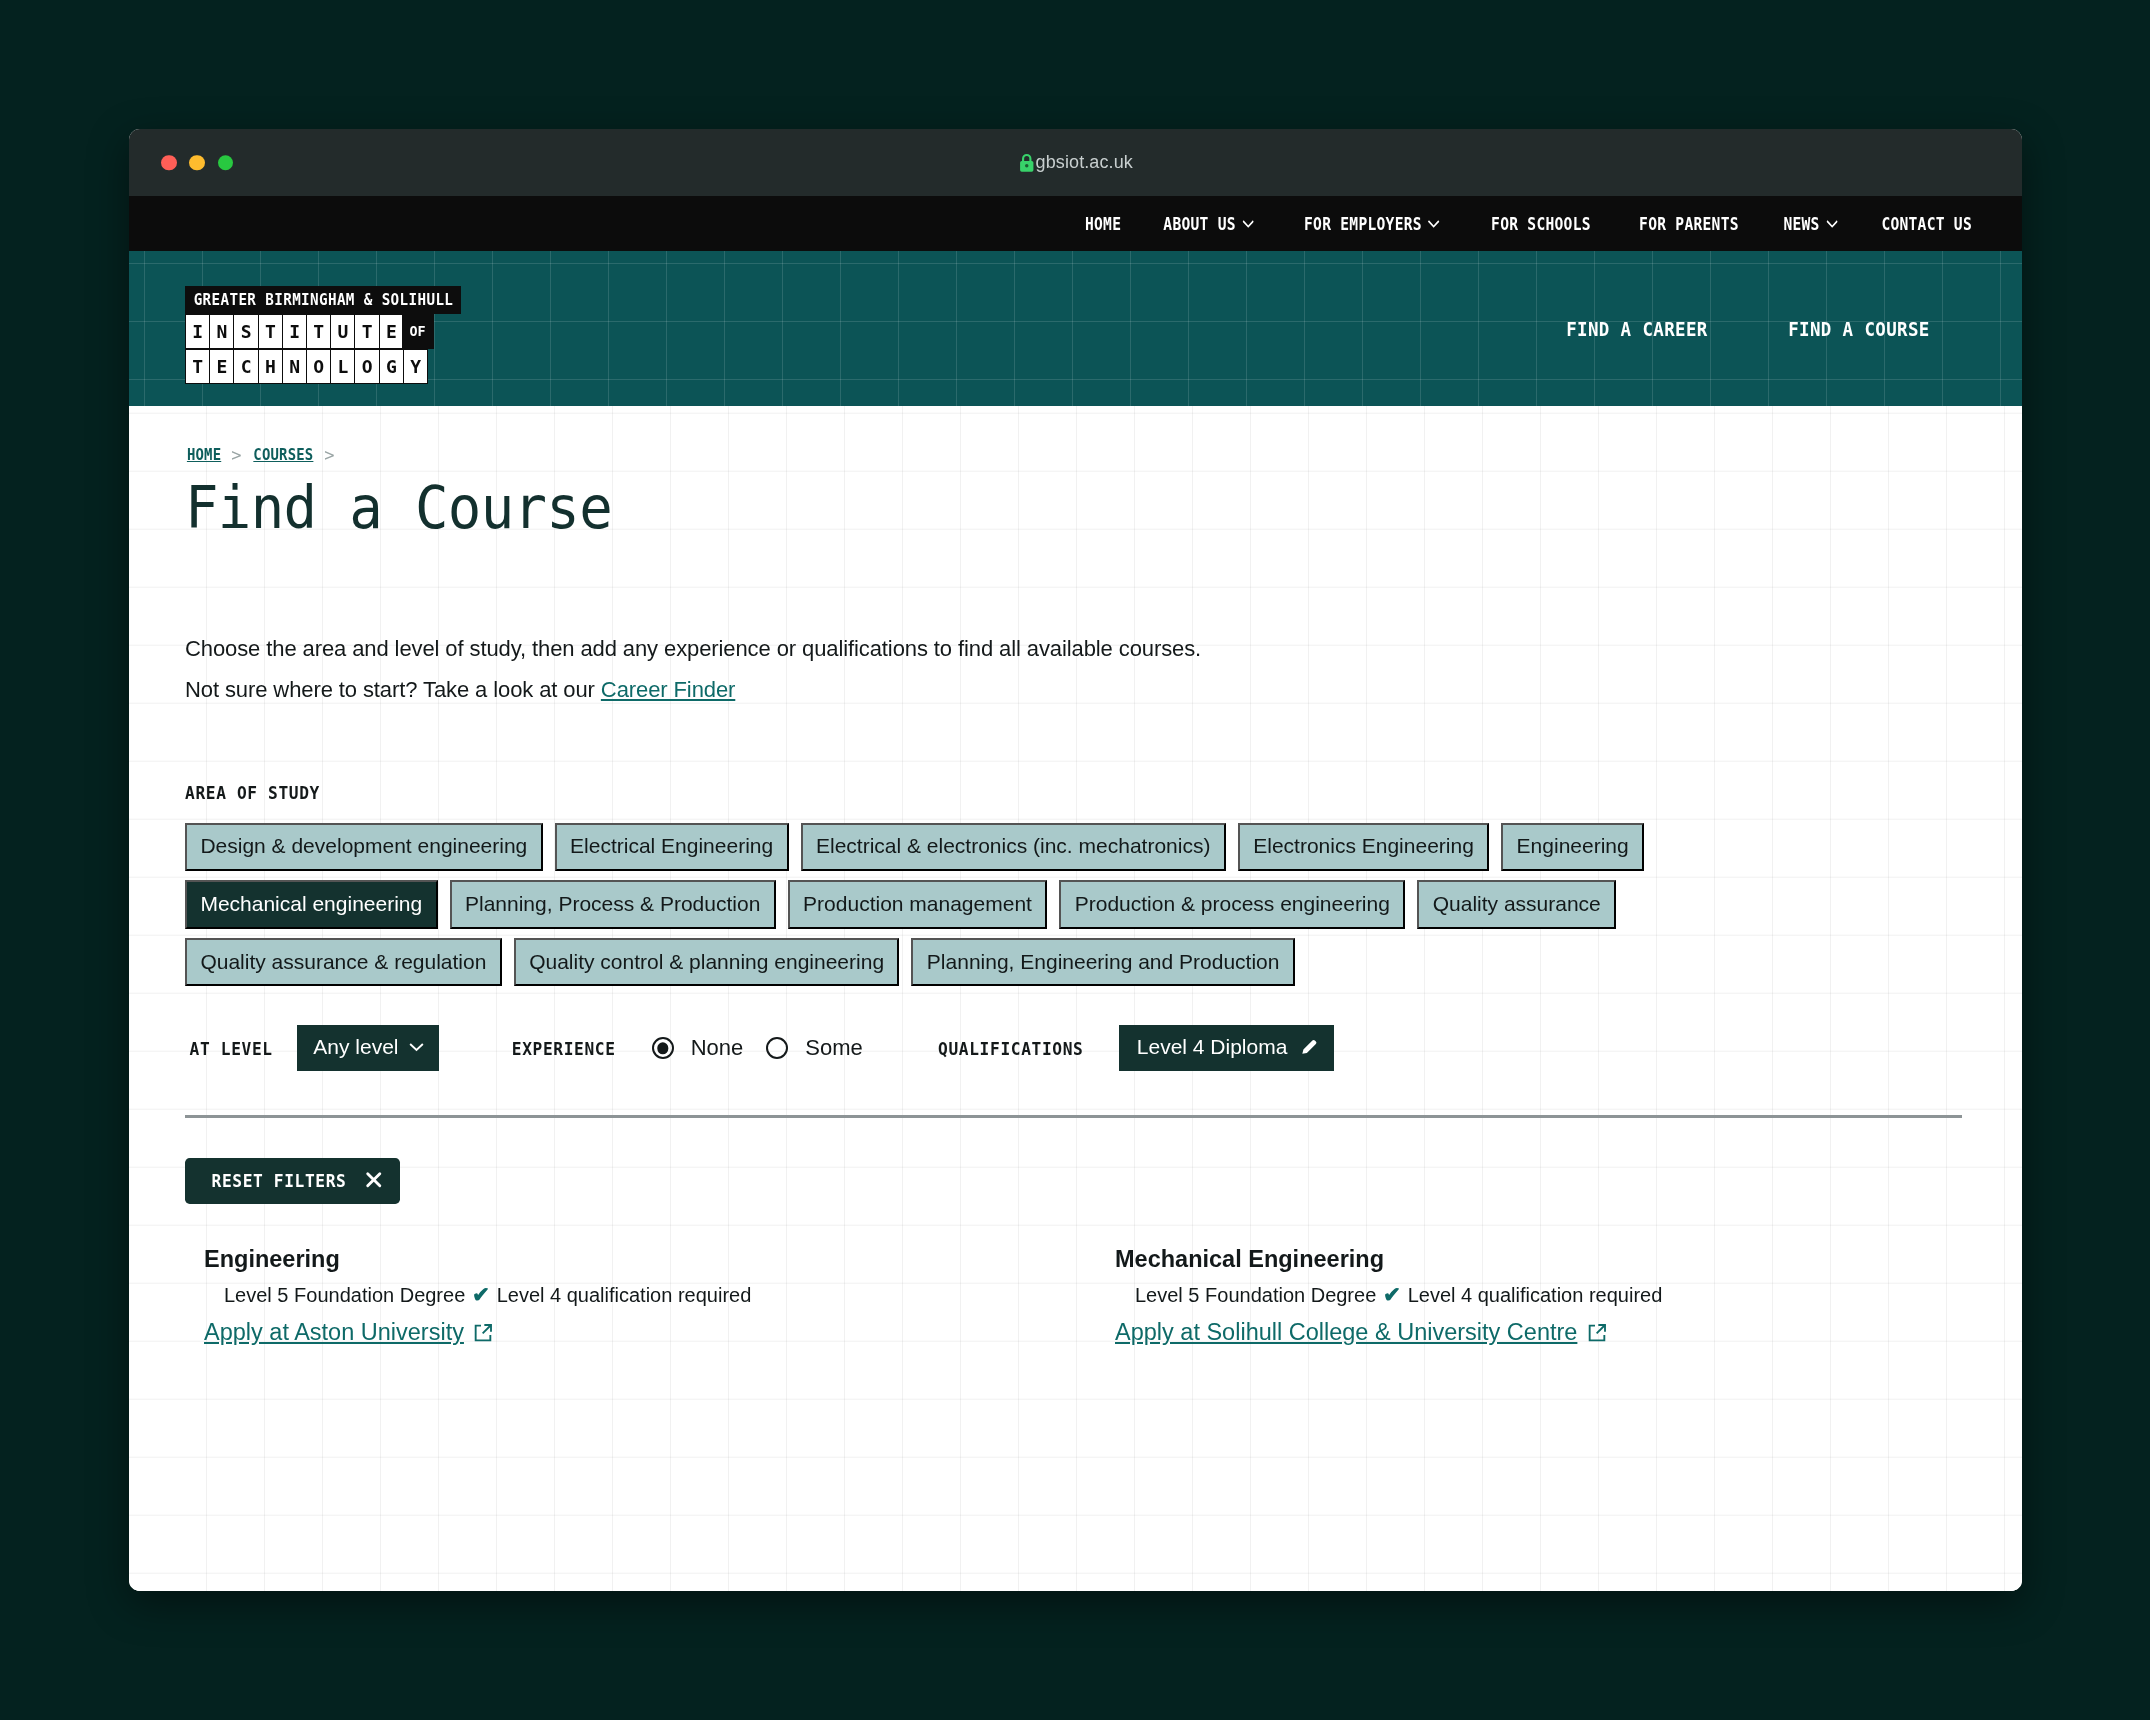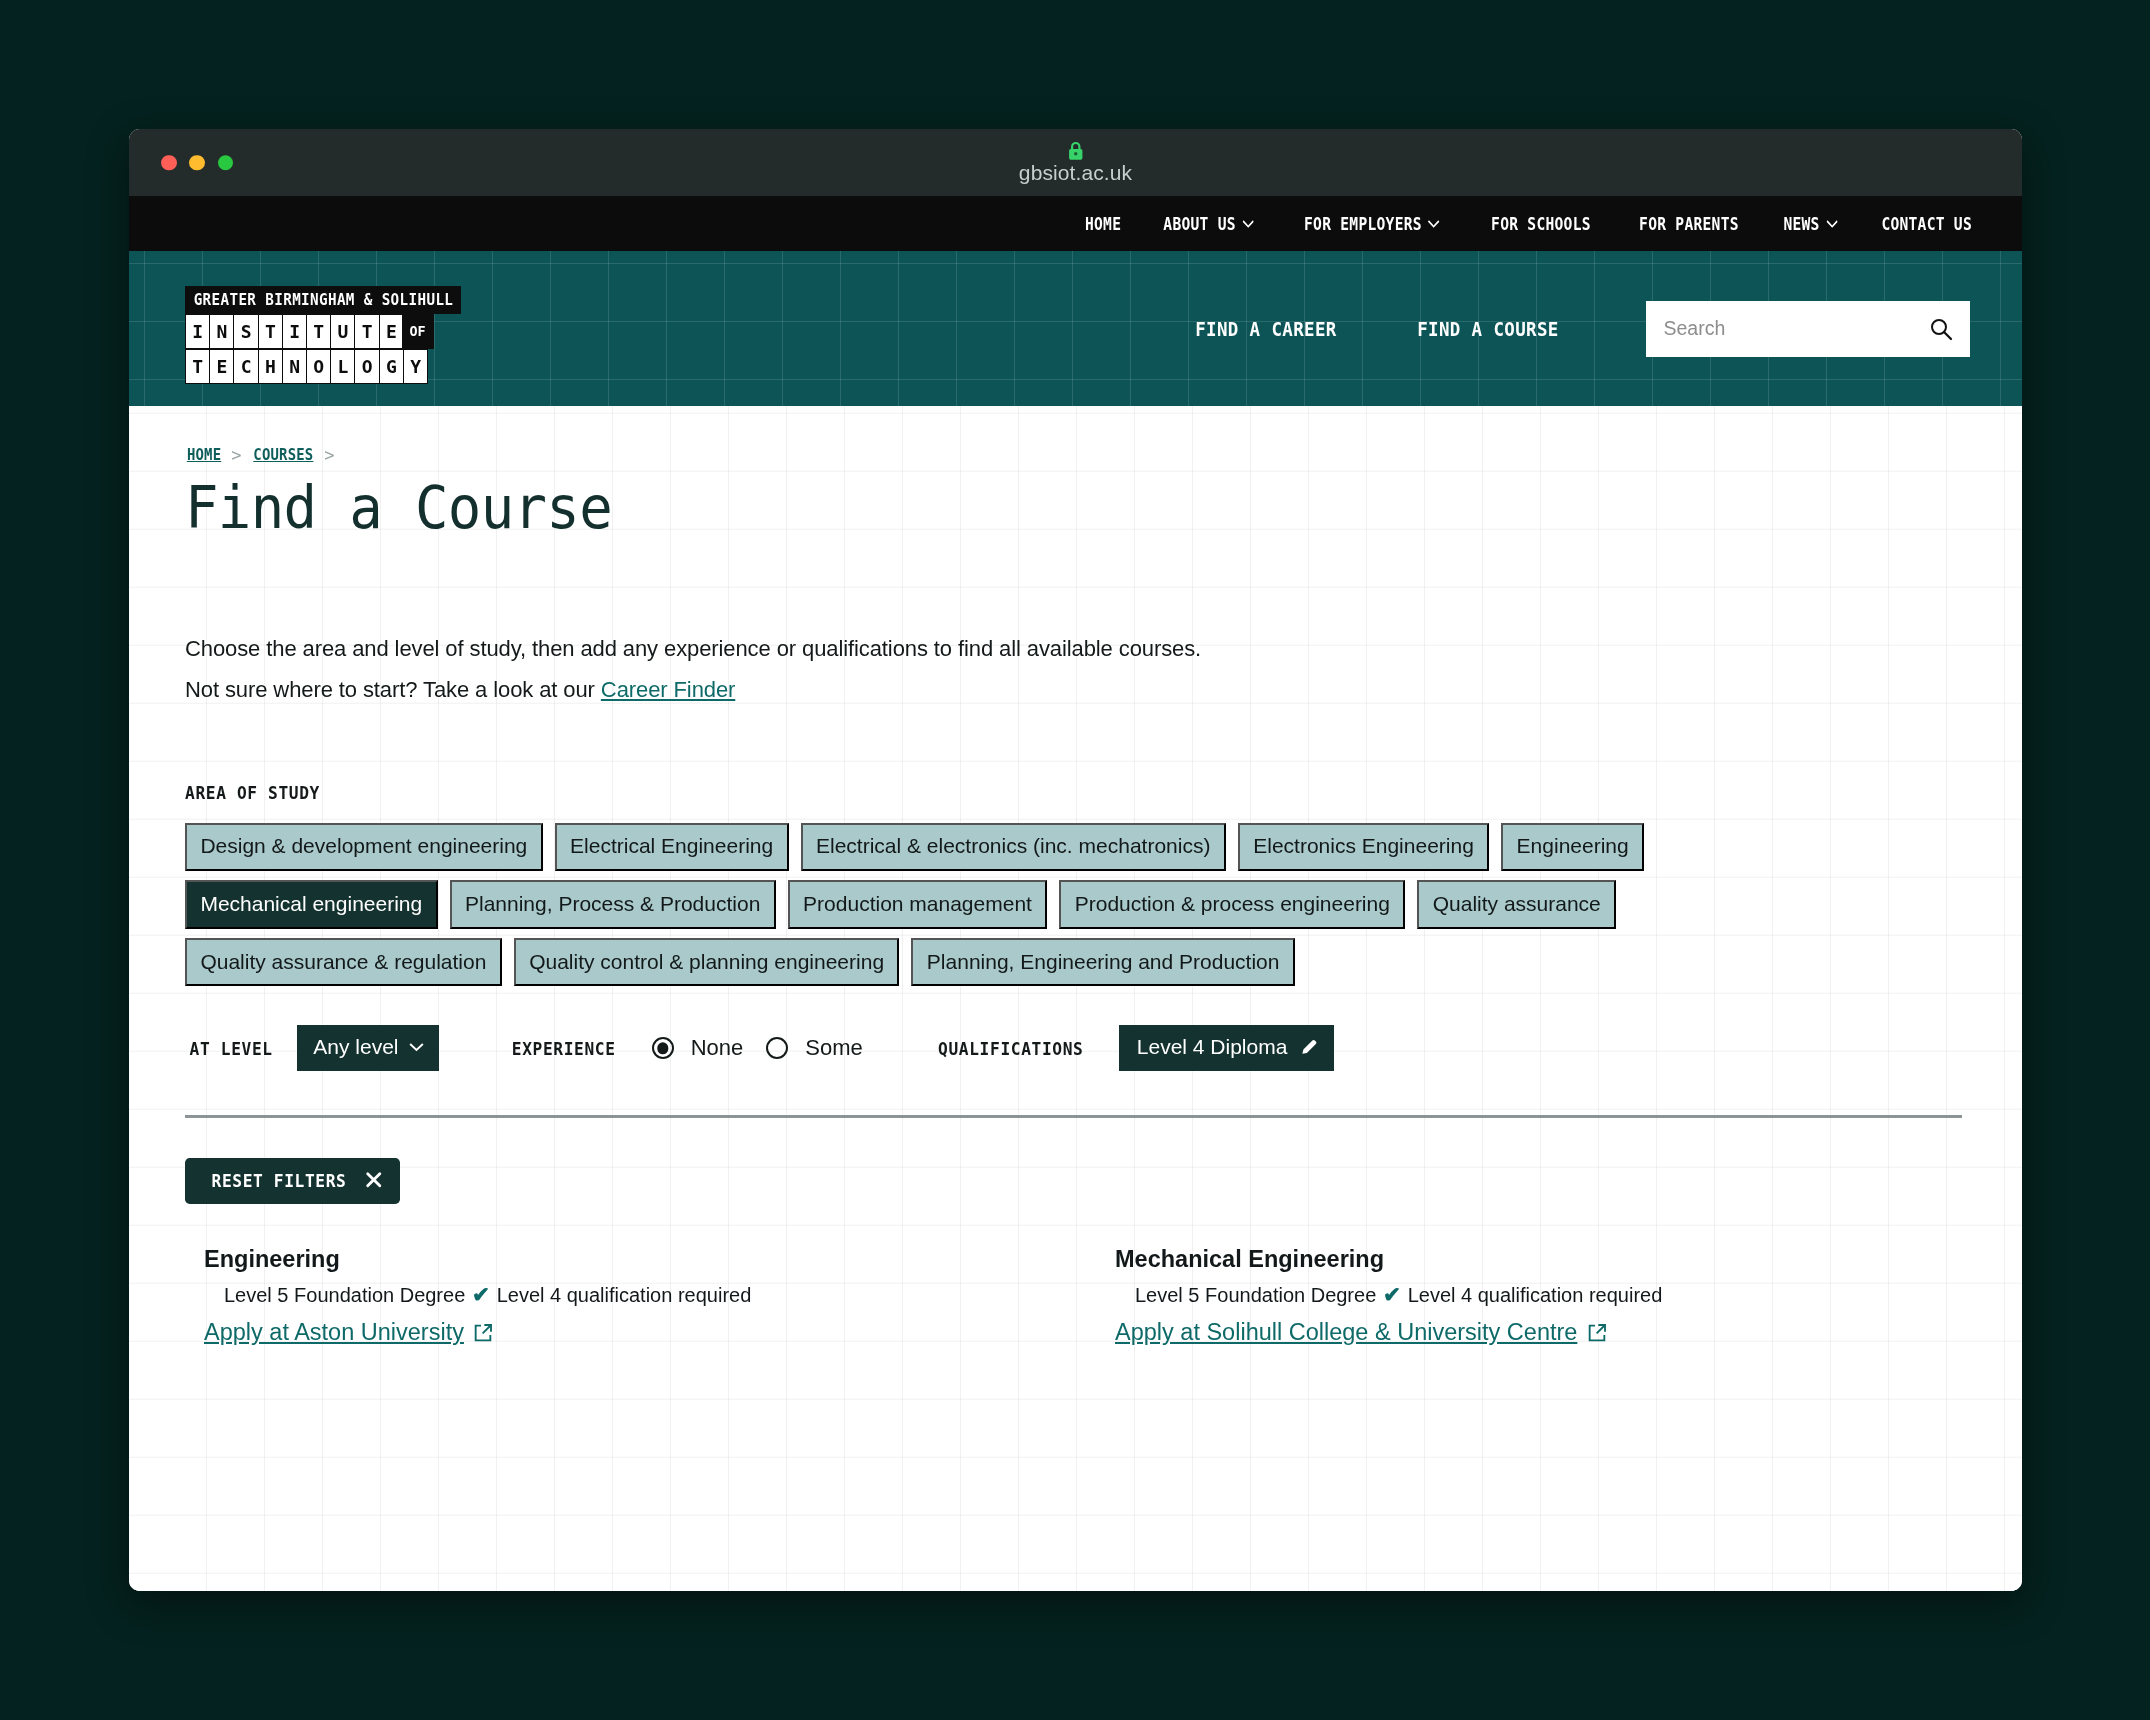--- a/index.html
+++ b/index.html
@@ -43,23 +43,22 @@
   .dot { width: 15.5px; height: 15.5px; border-radius: 50%; }
   .dot.red { background: #ff5f57; }
   .dot.amber { background: #febc2e; }
   .dot.green { background: #28c840; }
 
   .urlbar {
     display: flex;
     align-items: center;
     gap: 0;
     color: #c8cfcf;
-    font-size: 21px;
+    font-size: 18px;
     letter-spacing: 0.1px;
-    flex-direction: column;
   }
   .lock-icon { display: block; }
 
   
   .topnav {
     height: 55px;
     background: #0c0c0c;
     display: flex;
     align-items: center;
     justify-content: flex-end;
@@ -407,27 +406,20 @@
         <span class="tile">L</span>
         <span class="tile">O</span>
         <span class="tile">G</span>
         <span class="tile">Y</span>
       </div>
     </a>
 
     <div class="mast-actions">
       <a class="mast-link">FIND A CAREER</a>
       <a class="mast-link">FIND A COURSE</a>
-      <div class="searchbox">
-        <input class="search-input" type="text" placeholder="Search" style="">
-        <svg width="24" height="24" viewBox="0 0 36 36">
-          <circle cx="15" cy="15" r="10.5" fill="none" stroke="#111" stroke-width="3"></circle>
-          <line x1="22.5" y1="22.5" x2="33" y2="33" stroke="#111" stroke-width="3.4" stroke-linecap="round"></line>
-        </svg>
-      </div>
     </div>
   </div>
 
   <div class="page">
 
     <div class="breadcrumb">
       <a class="crumb-link">HOME</a>
       <span class="crumb-sep">&gt;</span>
       <a class="crumb-link">COURSES</a>
       <span class="crumb-sep">&gt;</span>

